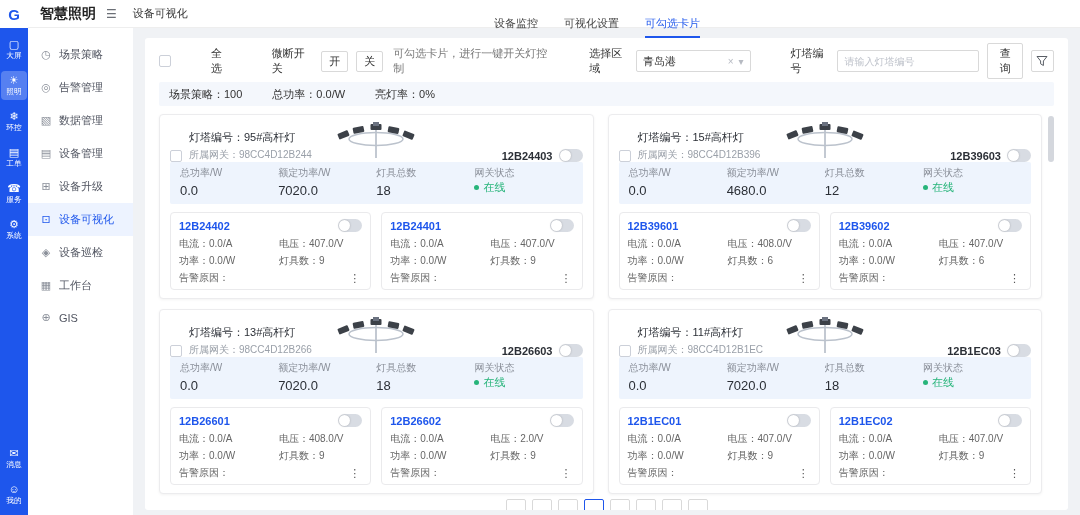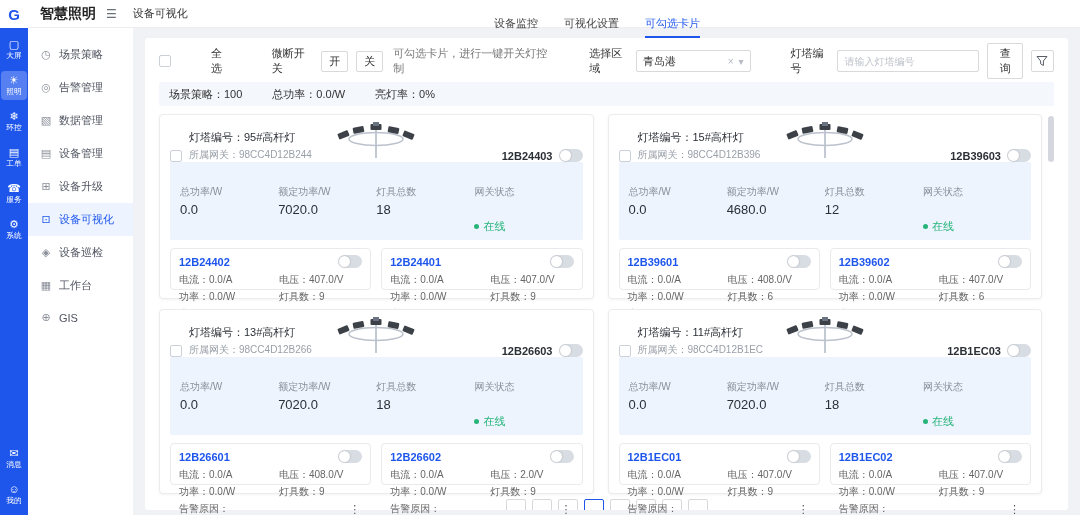--- a/index.html
+++ b/index.html
@@ -64,25 +64,25 @@
   .card-head .checkbox { margin:2px 7px 0 0; }
   .card-title { font-size:11px; color:#2B2F36; }
   .card-gateway { font-size:10px; color:#9AA0A9; margin-top:3px; }
   .tower-art { position:absolute; left:50%; top:0; transform:translateX(-50%); }
   .card-head-right { margin-left:auto; display:flex; align-items:center; gap:6px;font-weight:bold; }
   .main-id { font-size:11px; color:#2B2F36; }
 
   .toggle { width:24px; height:13px; background:#D8DCE3; border-radius:7px; position:relative; cursor:pointer; flex-shrink:0; display:inline-block; }
   .toggle::after { content:""; position:absolute; width:11px; height:11px; border-radius:50%; background:#fff; top:1px; left:1px; box-shadow:0 0 2px rgba(0,0,0,.25); }
 
-  .card-stats { background:#EEF4FD; border-radius:2px; display:flex; padding:23px 10px 6px; margin-bottom:8px; flex-shrink:0; }
+  .card-stats { background:#EEF4FD; border-radius:2px; display:flex; padding:4px 10px 6px; margin-bottom:8px; flex-shrink:0; }
   .cs-cell { flex:1; }
   .cs-label { font-size:10px; color:#8A8F99; }
   .cs-value { font-size:13px; color:#2B2F36; margin-top:3px; }
-  .cs-value.online { color:#27B47A; font-size:11px; display:flex; align-items:center; gap:4px; margin-top:20px; }
+  .cs-value.online { color:#27B47A; font-size:11px; display:flex; align-items:center; gap:4px; margin-top:0; }
   .dot { width:5px; height:5px; border-radius:50%; background:#27B47A; display:inline-block; }
 
   .sub-row { display:flex; gap:10px; flex:1; min-height:0; }
   .sub-card { flex:1; border:1px solid #EAEAEC; border-radius:4px; padding:6px 8px; display:flex; flex-direction:column; min-width:0; }
   .sub-head { display:flex; align-items:center; }
   .sub-id { color:#1E56EC; font-weight:bold; font-size:11px; }
   .sub-head .toggle { margin-left:auto; }
   .sub-fields { display:grid; grid-template-columns:1.15fr 1fr; gap:3px 4px; margin-top:5px; font-size:10px; color:#666; }
   .alarm-row { display:flex; justify-content:space-between; align-items:center; margin-top:auto; font-size:10px; color:#666; padding-top:3px; }
   .kebab { color:#555; font-size:11px; cursor:pointer; padding:0 2px; }

